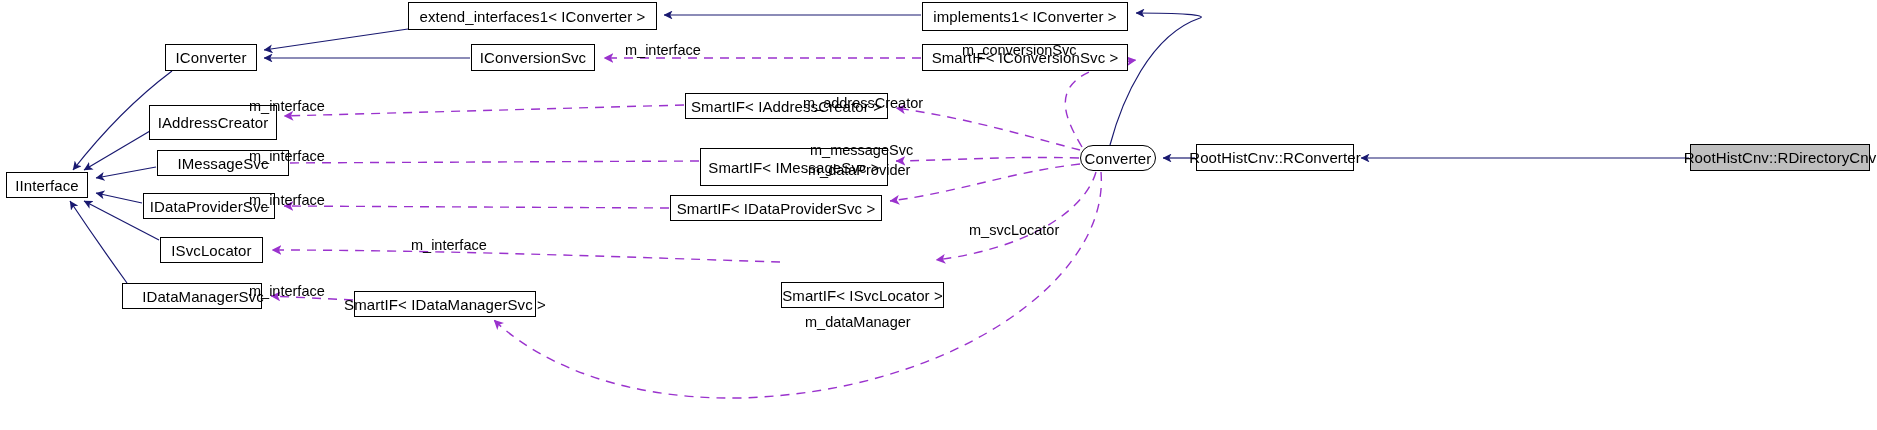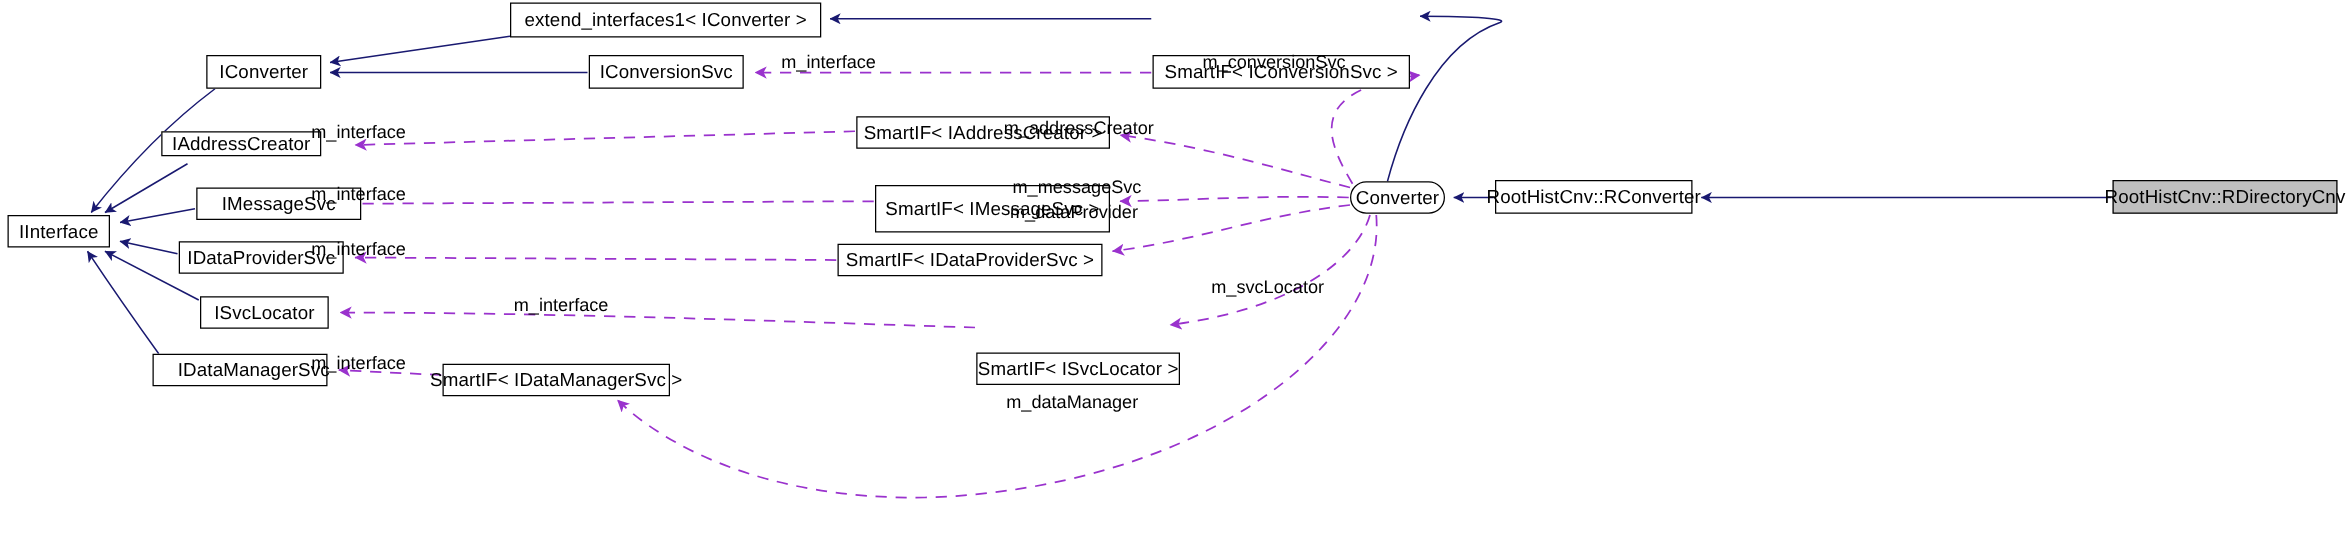--- a/index.html
+++ b/index.html
@@ -117,28 +117,29 @@
       <path d="M 1096 172 C 1085 210 1030 248 936 260" marker-end="url(#use-arrow)"></path>
 
       <path d="M 353 300 L 271 296" marker-end="url(#use-arrow)"></path>
 
       <path d="M 1101 172 C 1110 280 950 392 740 398 C 610 400 530 355 494 320" marker-end="url(#use-arrow)"></path>
     </g>
   </svg>
 
   <div class="node-box" style="left:408px; top:2px; width:249px; height:28px;">extend_interfaces1&lt; IConverter &gt;</div>
 
+  <div class="node-box" style="left:922px; top:2px; width:206px; height:29px;">implements1&lt; IConverter &gt;</div>
 
   <div class="node-box" style="left:165px; top:44px; width:92px; height:27px;">IConverter</div>
 
   <div class="node-box" style="left:471px; top:44px; width:124px; height:27px;">IConversionSvc</div>
 
   <div class="node-box" style="left:922px; top:44px; width:206px; height:27px;">SmartIF&lt; IConversionSvc &gt;</div>
 
-  <div class="node-box" style="left:129px; top:105px; width:128px; height:20px;">IAddressCreator</div>
+  <div class="node-box" style="left:149px; top:105px; width:128px; height:35px;">IAddressCreator</div>
 
   <div class="node-box" style="left:685px; top:93px; width:203px; height:26px;">SmartIF&lt; IAddressCreator &gt;</div>
 
   <div class="node-box" style="left:157px; top:150px; width:132px; height:26px;">IMessageSvc</div>
 
   <div class="node-box" style="left:700px; top:148px; width:188px; height:38px;">SmartIF&lt; IMessageSvc &gt;</div>
 
   <div class="node-box" style="left:6px; top:172px; width:82px; height:26px;">IInterface</div>
 
   <div class="node-box" style="left:143px; top:193px; width:132px; height:26px;">IDataProviderSvc</div>

